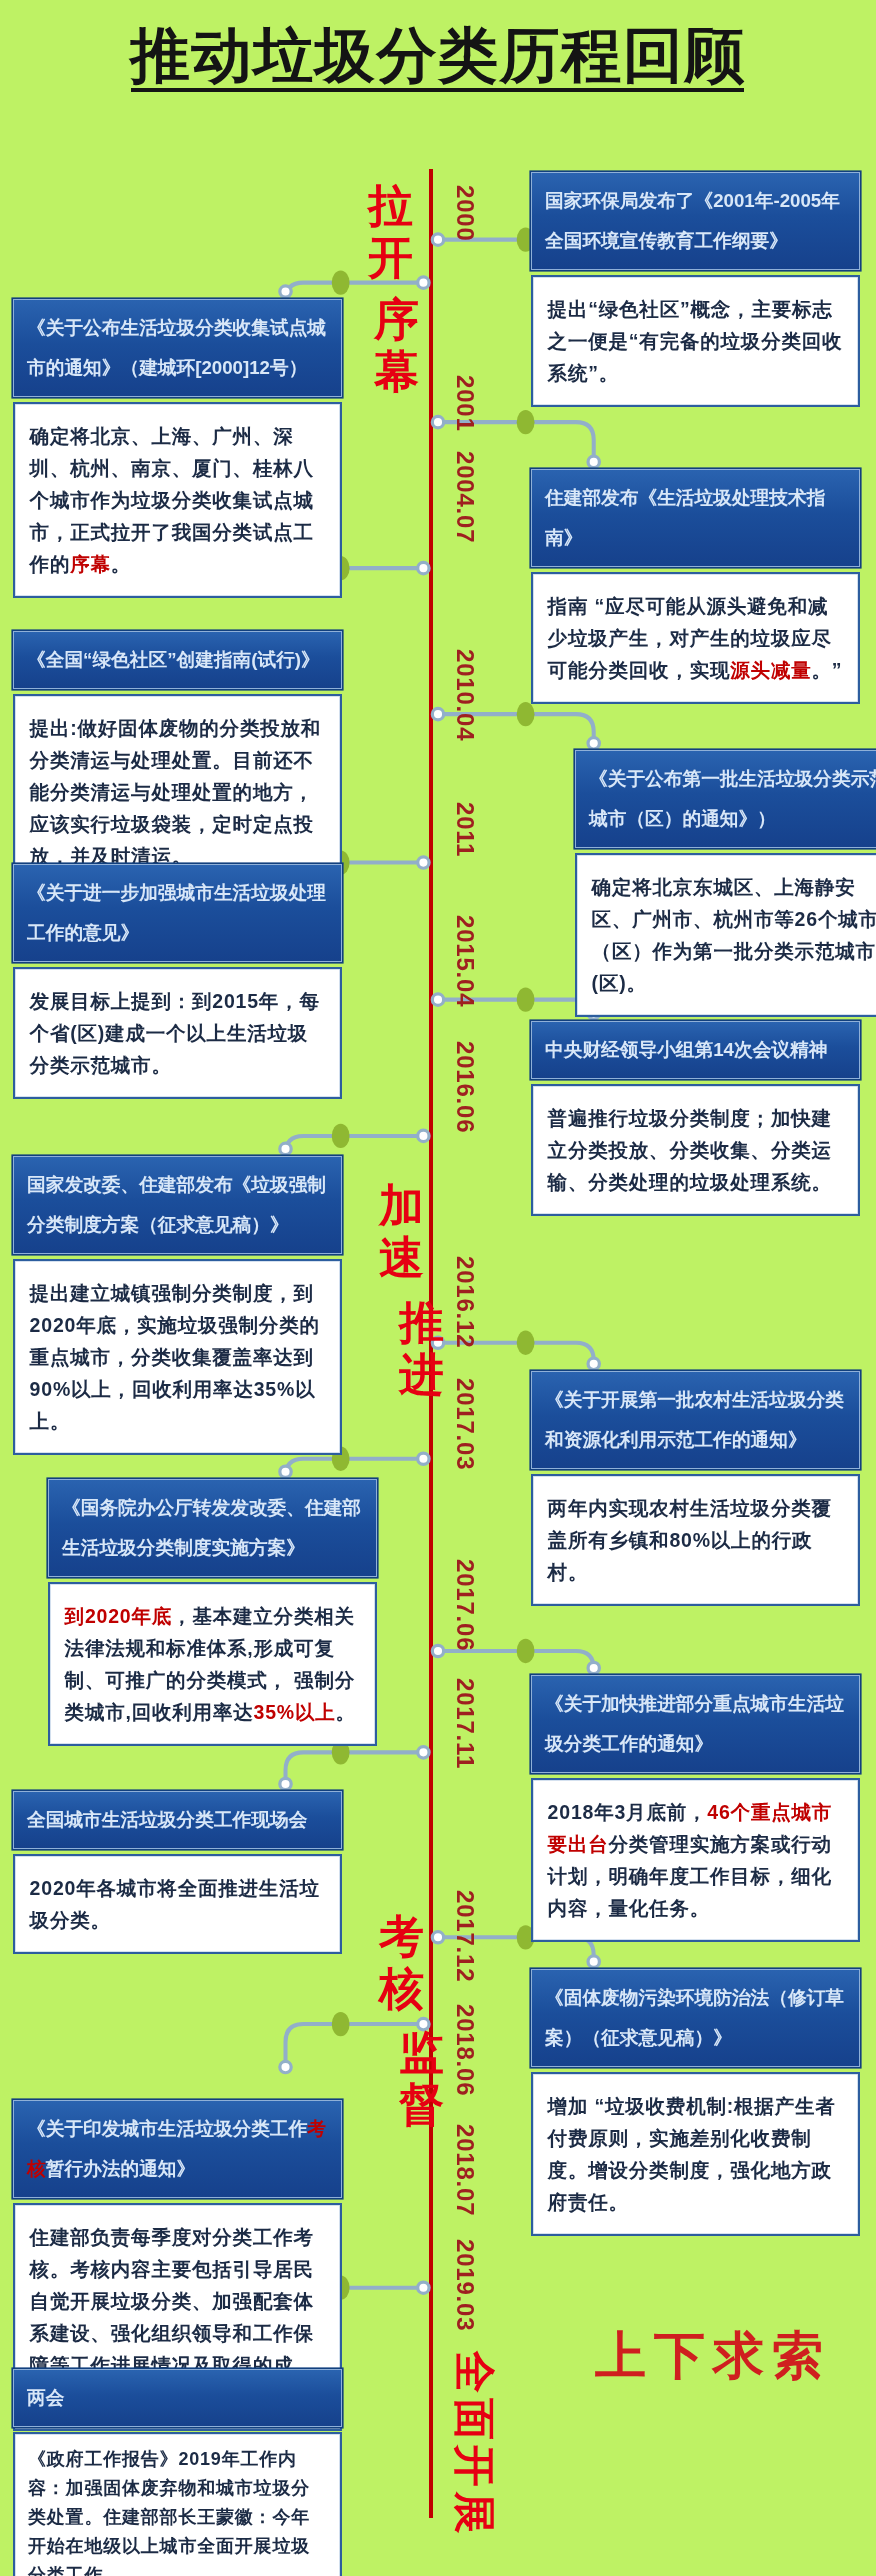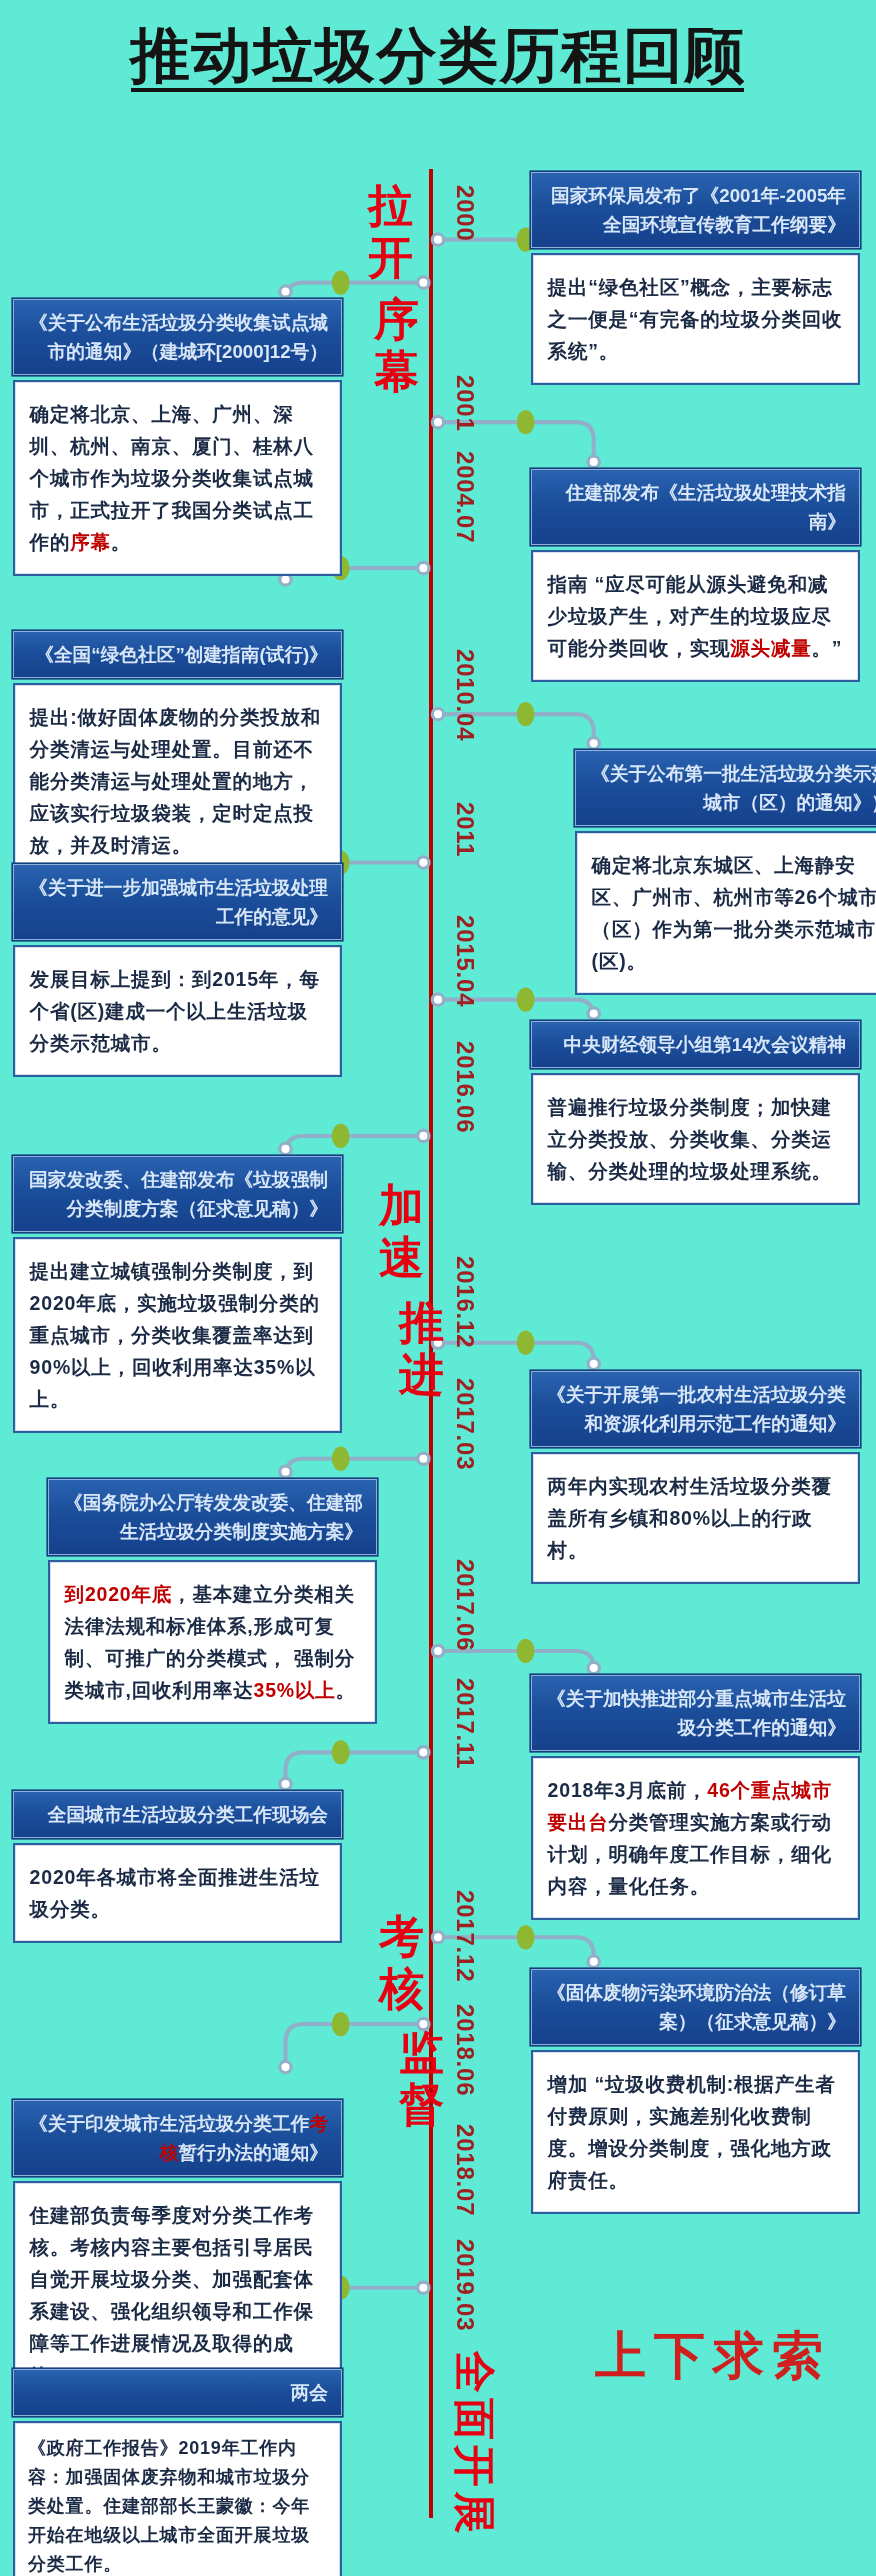--- a/index.html
+++ b/index.html
@@ -1,18 +1,18 @@
 <!DOCTYPE html>
 <html style="font-size:13px"><head>
 <meta charset="utf-8">
 <style>
   html,body{margin:0;padding:0;background:#ffffff;}
   #canvas{
     position:relative;width:876px;height:2576px;margin:0 auto;
-    background:#5eead4;overflow:hidden;
+    background:#bef264;overflow:hidden;
     font-family:"Liberation Sans", sans-serif;
   }
   
   .page-title{
     position:absolute;top:16px;left:0;width:876px;text-align:center;
     font-family:"Liberation Serif", serif;font-weight:bold;
     font-size:60px;color:#141414;letter-spacing:1.6px;margin:0;
   }
   .title-underline{
     position:absolute;top:88px;left:131px;width:613px;height:4px;background:#151515;
@@ -34,22 +34,22 @@
   .phase-rot{
     position:absolute;height:45px;line-height:45px;
     font-size:42px;font-weight:bold;color:#e60012;letter-spacing:4.9px;
     transform:rotate(90deg);transform-origin:top left;white-space:nowrap;
   }
   
   .card{position:absolute;width:329px;}
   .card-header{
     background:linear-gradient(180deg,#2a63b0 0%,#1b4e9b 45%,#16418c 100%);
     border:1.6px solid #8fb0d8;box-shadow:0 0 0 1.6px #12407e;
-    color:#d8e7f8;font-size:18.7px;line-height:29px;font-weight:bold;
-    text-align:right;padding:8px 13px;
+    color:#d8e7f8;font-size:18.7px;line-height:40px;font-weight:bold;
+    text-align:left;padding:8px 13px;
   }
   .card-body{
     margin-top:4.9px;background:#ffffff;border:2.4px solid #2d5e9e;
     box-shadow:0 0 0 0.8px #c7d7ea inset;
     color:#1c2b45;font-size:19.5px;line-height:32px;font-weight:bold;
     padding:16px 14.6px;letter-spacing:0.8px;
   }
   .card.compact .card-body{font-size:18px;line-height:29px;padding:11.4px 13px;}
   .accent{color:#c00000;}
   

